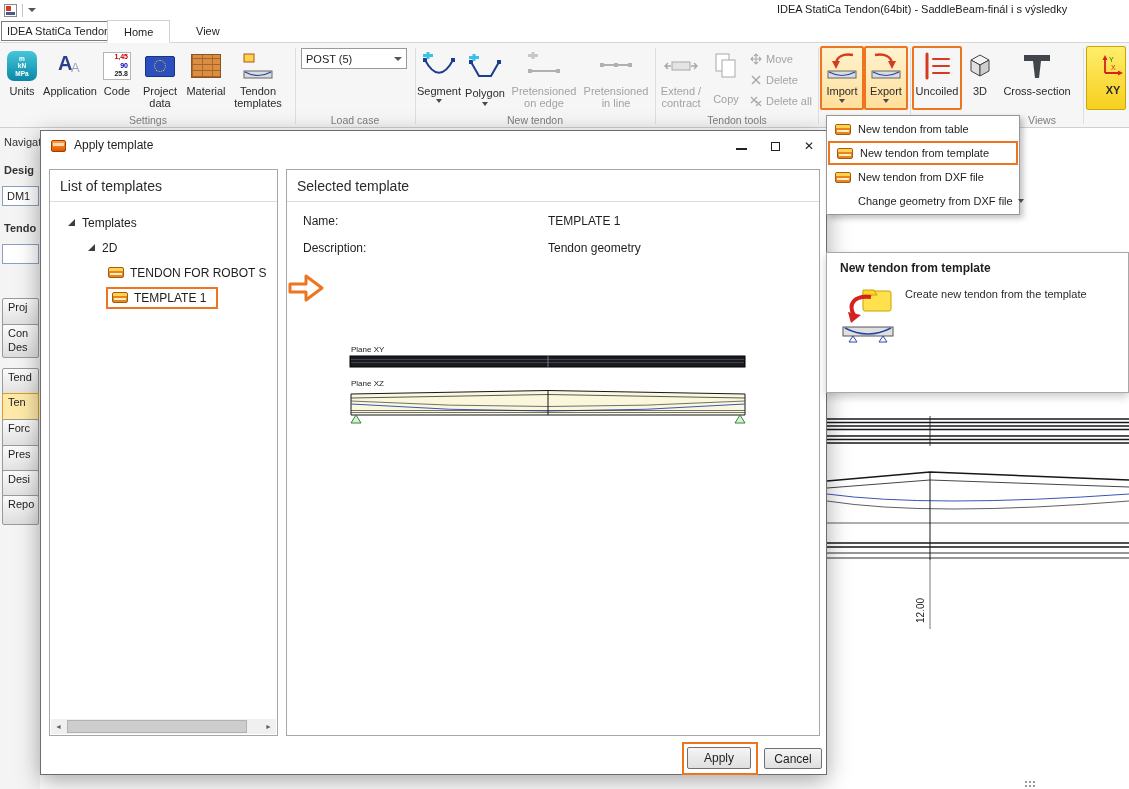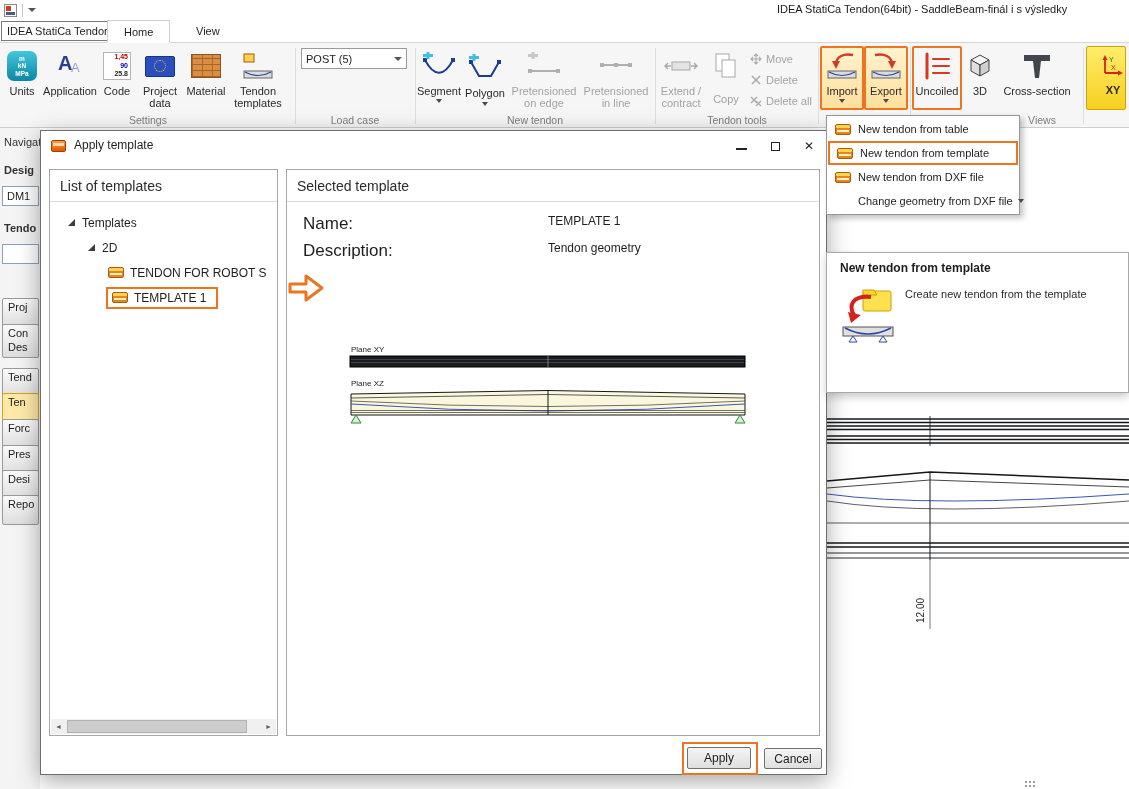--- a/index.html
+++ b/index.html
@@ -95,21 +95,21 @@
 .panel.right { left:245px; width:534px; height:567px; }
 .phdr { height:32px; line-height:32px; padding-left:10px; font-size:14px; color:#2b2b2b; border-bottom:1px solid #dcdcdc; }
 .tree { padding-top:8px; }
 .trow { display:flex; align-items:center; height:25px; font-size:12px; color:#1e1e1e; white-space:nowrap; }
 .exp { width:0; height:0; border-left:7px solid transparent; border-bottom:7px solid #3c3c3c; margin-right:7px; }
 .tree-hl { display:inline-flex; align-items:center; gap:6px; border:2px solid #ee7420; padding:2px 10px 2px 4px; }
 .hscroll { position:absolute; left:1px; right:1px; bottom:1px; height:15px; background:#f0f0f0; }
 .hs-arrow { position:absolute; top:0; width:15px; height:15px; font-size:7px; color:#606060; display:flex; align-items:center; justify-content:center; }
 .hs-arrow.l { left:0; } .hs-arrow.r { right:0; }
 .hs-thumb { position:absolute; left:16px; top:1px; width:180px; height:13px; background:#cdcdcd; border:1px solid #b2b2b2; }
-.fieldlbl { position:absolute; left:16px; font-size:17px; color:#1e1e1e; }
+.fieldlbl { position:absolute; left:16px; font-size:12px; color:#1e1e1e; }
 .fieldval { position:absolute; left:261px; font-size:12px; color:#1e1e1e; }
 .preview { position:absolute; left:62px; top:172px; }
 .big-arrow { position:absolute; left:246px; top:140px; z-index:5; }
 .btn { position:absolute; height:22px; border:1px solid #707070; background:linear-gradient(#f5f5f5,#dfdfdf); font-size:12px; text-align:center; line-height:20px; border-radius:2px; color:#1e1e1e; }
 .apply-frame { position:absolute; left:641px; top:611px; width:76px; height:33px; border:2px solid #ee7420; }
 .btn.apply { left:646px; top:616px; width:64px; }
 .btn.cancel { left:723px; top:617px; width:58px; height:21px; }
 </style>
 </head>
 <body>

